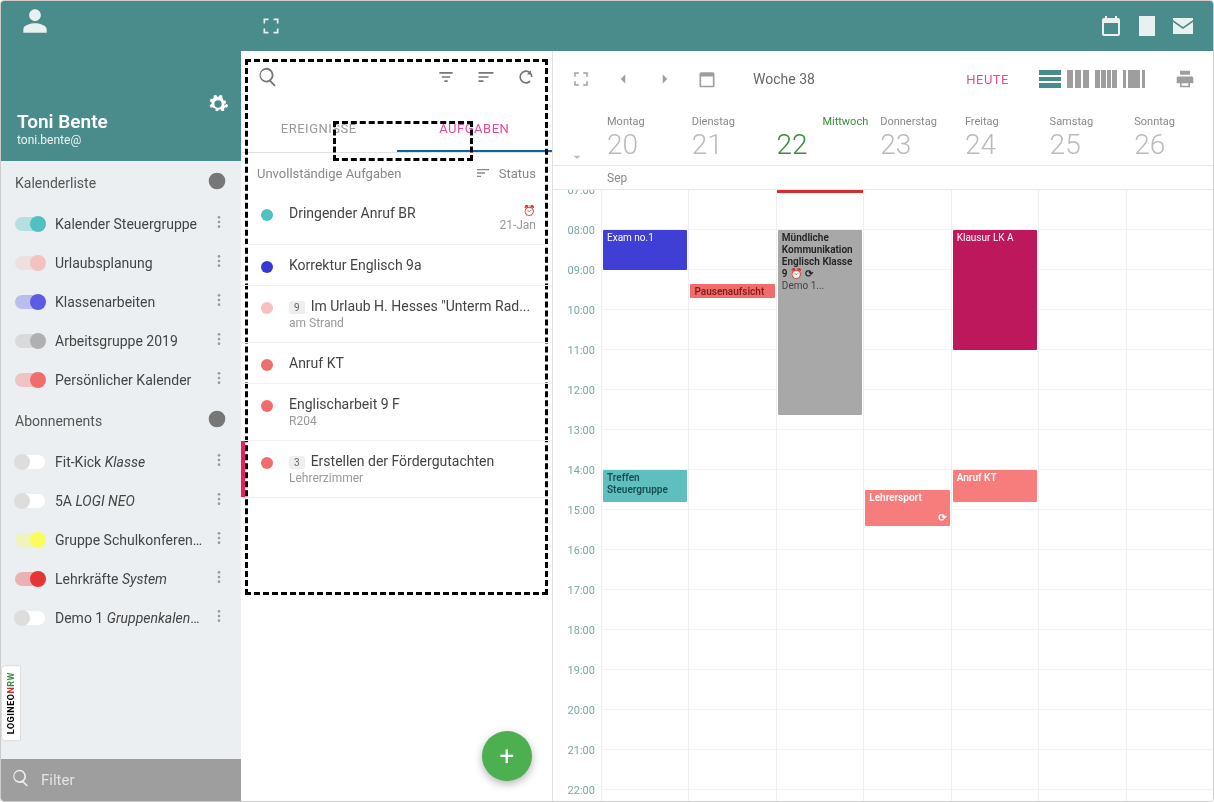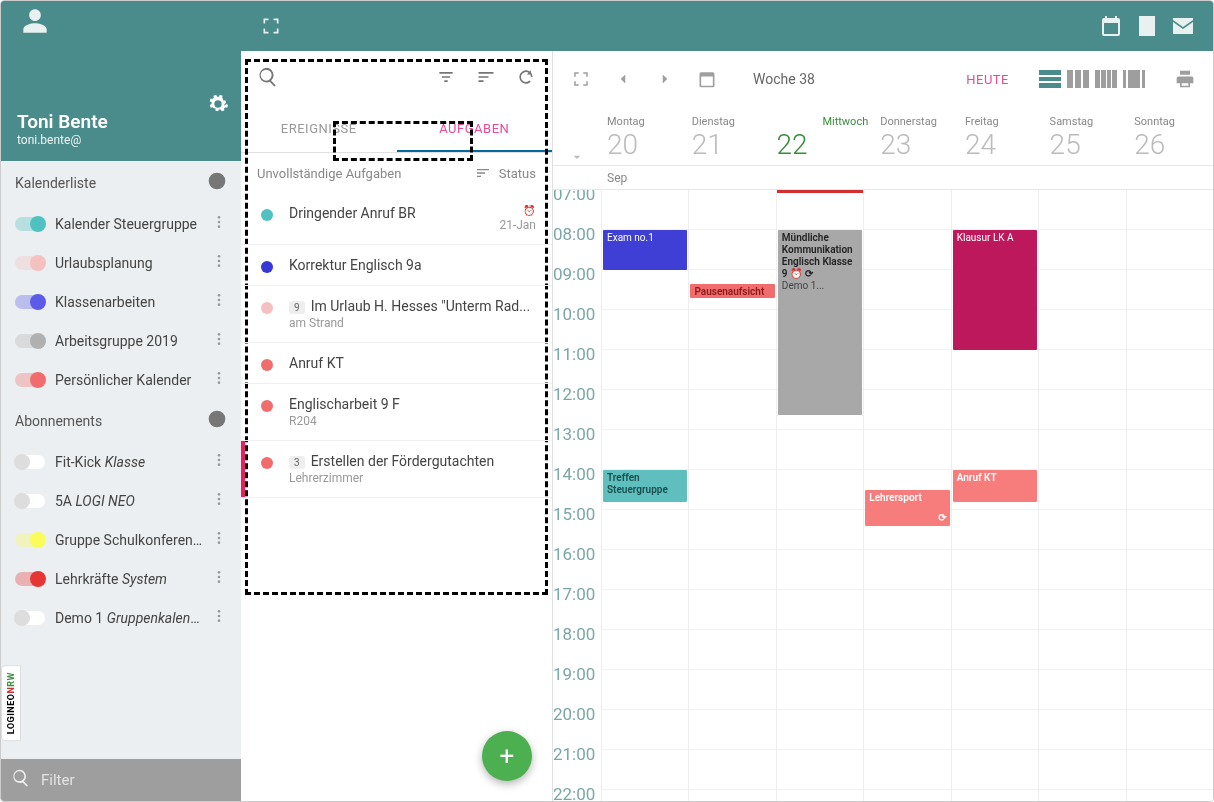--- a/index.html
+++ b/index.html
@@ -91,21 +91,21 @@
 .day-headers .day.today .dow { color: #388e3c; margin-left: 46px; }
 .day-headers .day.today .num { color: #388e3c; }
 
 .month-row { display: flex; align-items: center; height: 24px; font-size: 12px; color: #888; border-bottom: 1px solid #e8e8e8; flex-shrink: 0;}
 .month-row .time-col { width: 48px; }
 .month-row .day { flex: 1; padding: 0 6px; }
 
 .grid-wrap { flex: 1; overflow-y: auto; position: relative; }
 .grid { display: flex; position: relative; }
 .grid .time-col { width: 48px; flex-shrink: 0; }
-.grid .time-col .hour { height: 40px; font-size: 17px; color: #7aa7a7; text-align: right; padding-right: 6px; position: relative; top: -6px; }
+.grid .time-col .hour { height: 40px; font-size: 11px; color: #7aa7a7; text-align: right; padding-right: 6px; position: relative; top: -6px; }
 .grid .day-col { flex: 1; border-left: 1px solid #eee; position: relative; }
 .grid .day-col .slot { height: 40px; border-bottom: 1px solid #f2f2f2; }
 .grid .day-col.today::before { content:''; position:absolute; top:0; left:0; right:0; height:3px; background:#d32f2f; z-index:2;}
 
 .event { position: absolute; left: 1px; right: 1px; font-size: 10px; padding: 2px 4px; overflow: hidden; border-radius: 1px; cursor: pointer; line-height: 1.2; }
 .event.blue { background: #3f3fd6; color: #fff; }
 .event.blue2 { background: #be185d; color: #fff; }
 .event.red { background: #f16d6d; color: #8b1a1a; font-weight: 600; }
 .event.pink { background: #f77c7c; color: #fff; font-weight: 600; }
 .event.gray { background: #a8a8a8; color: #222; font-weight: 600; }

